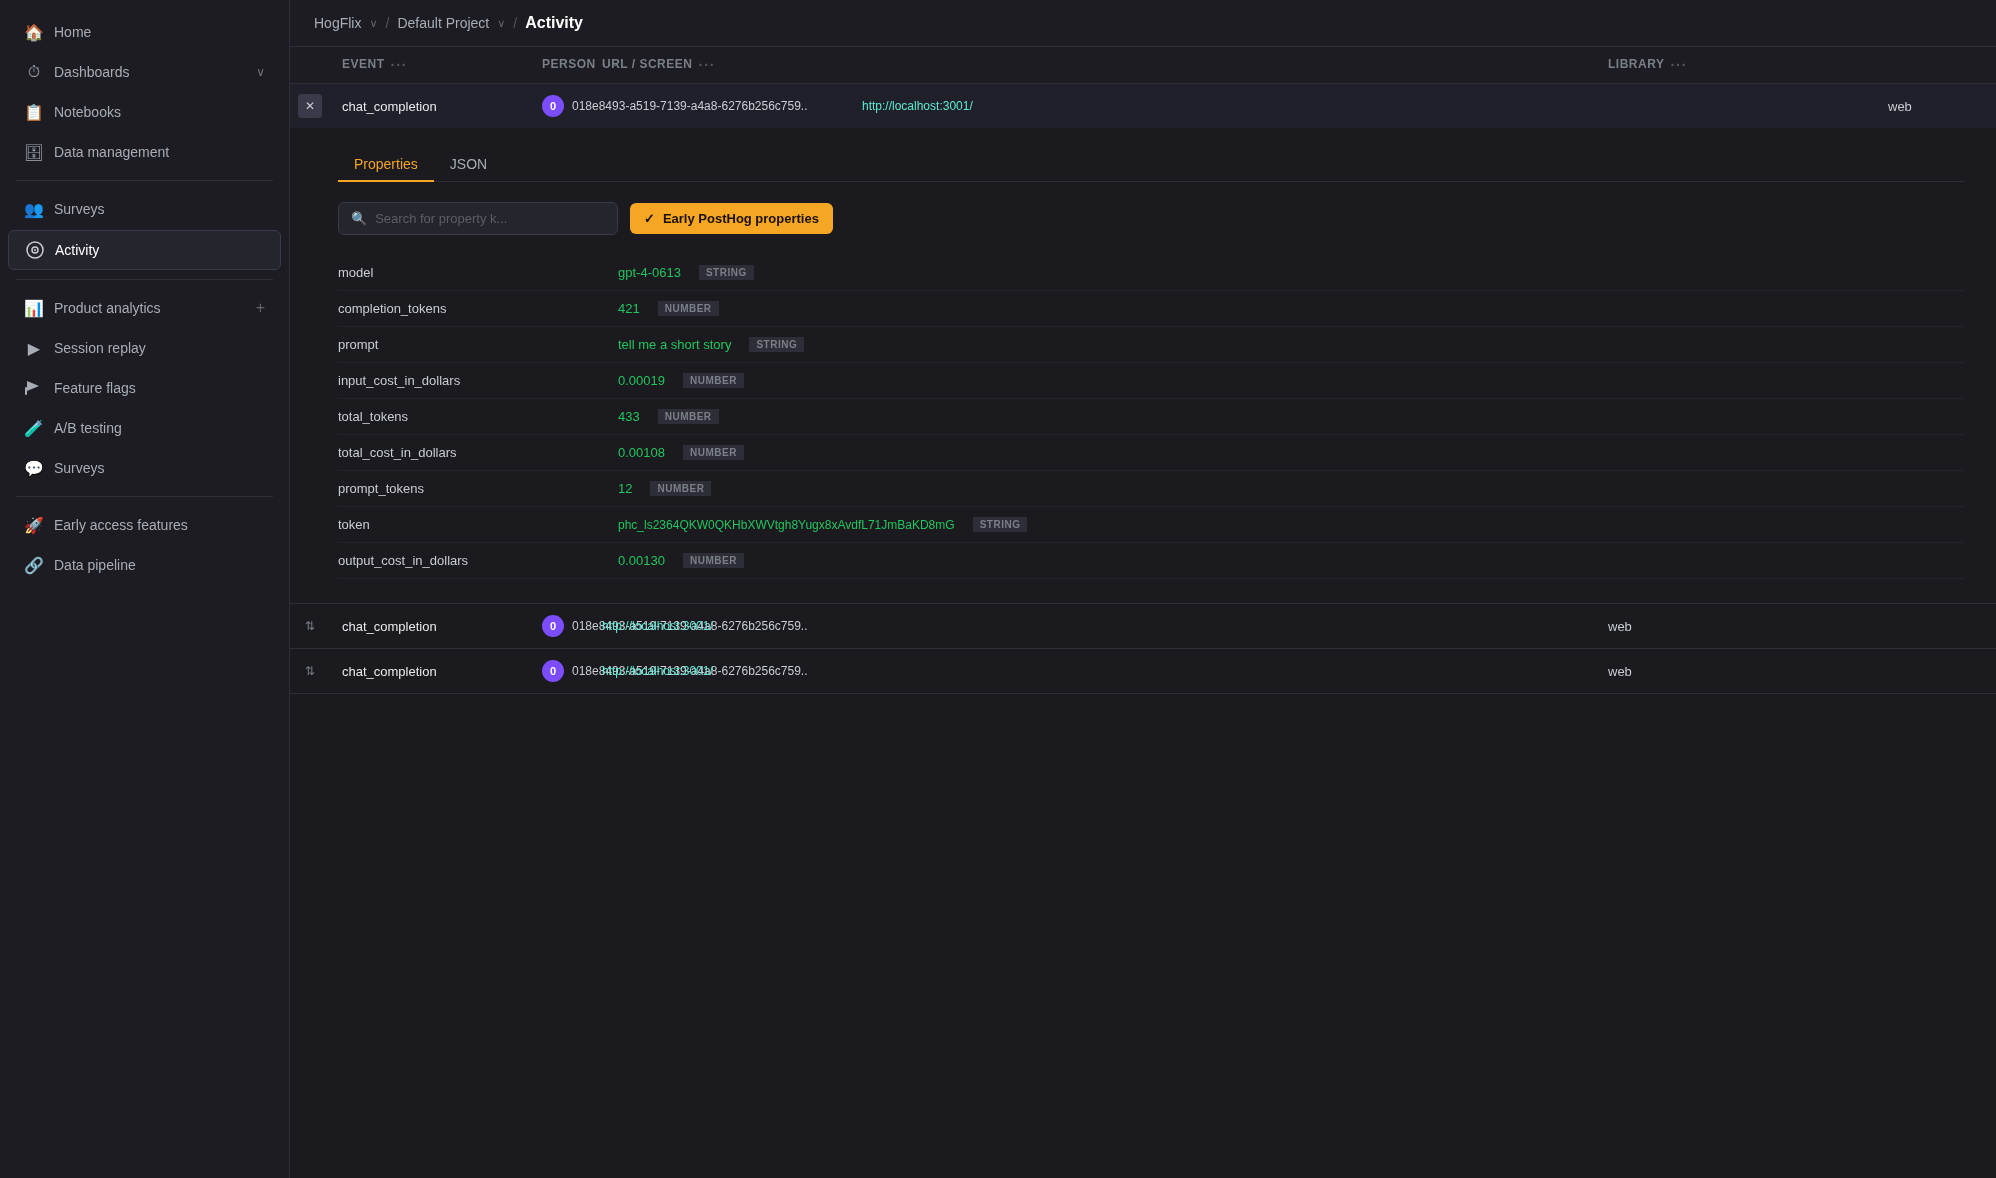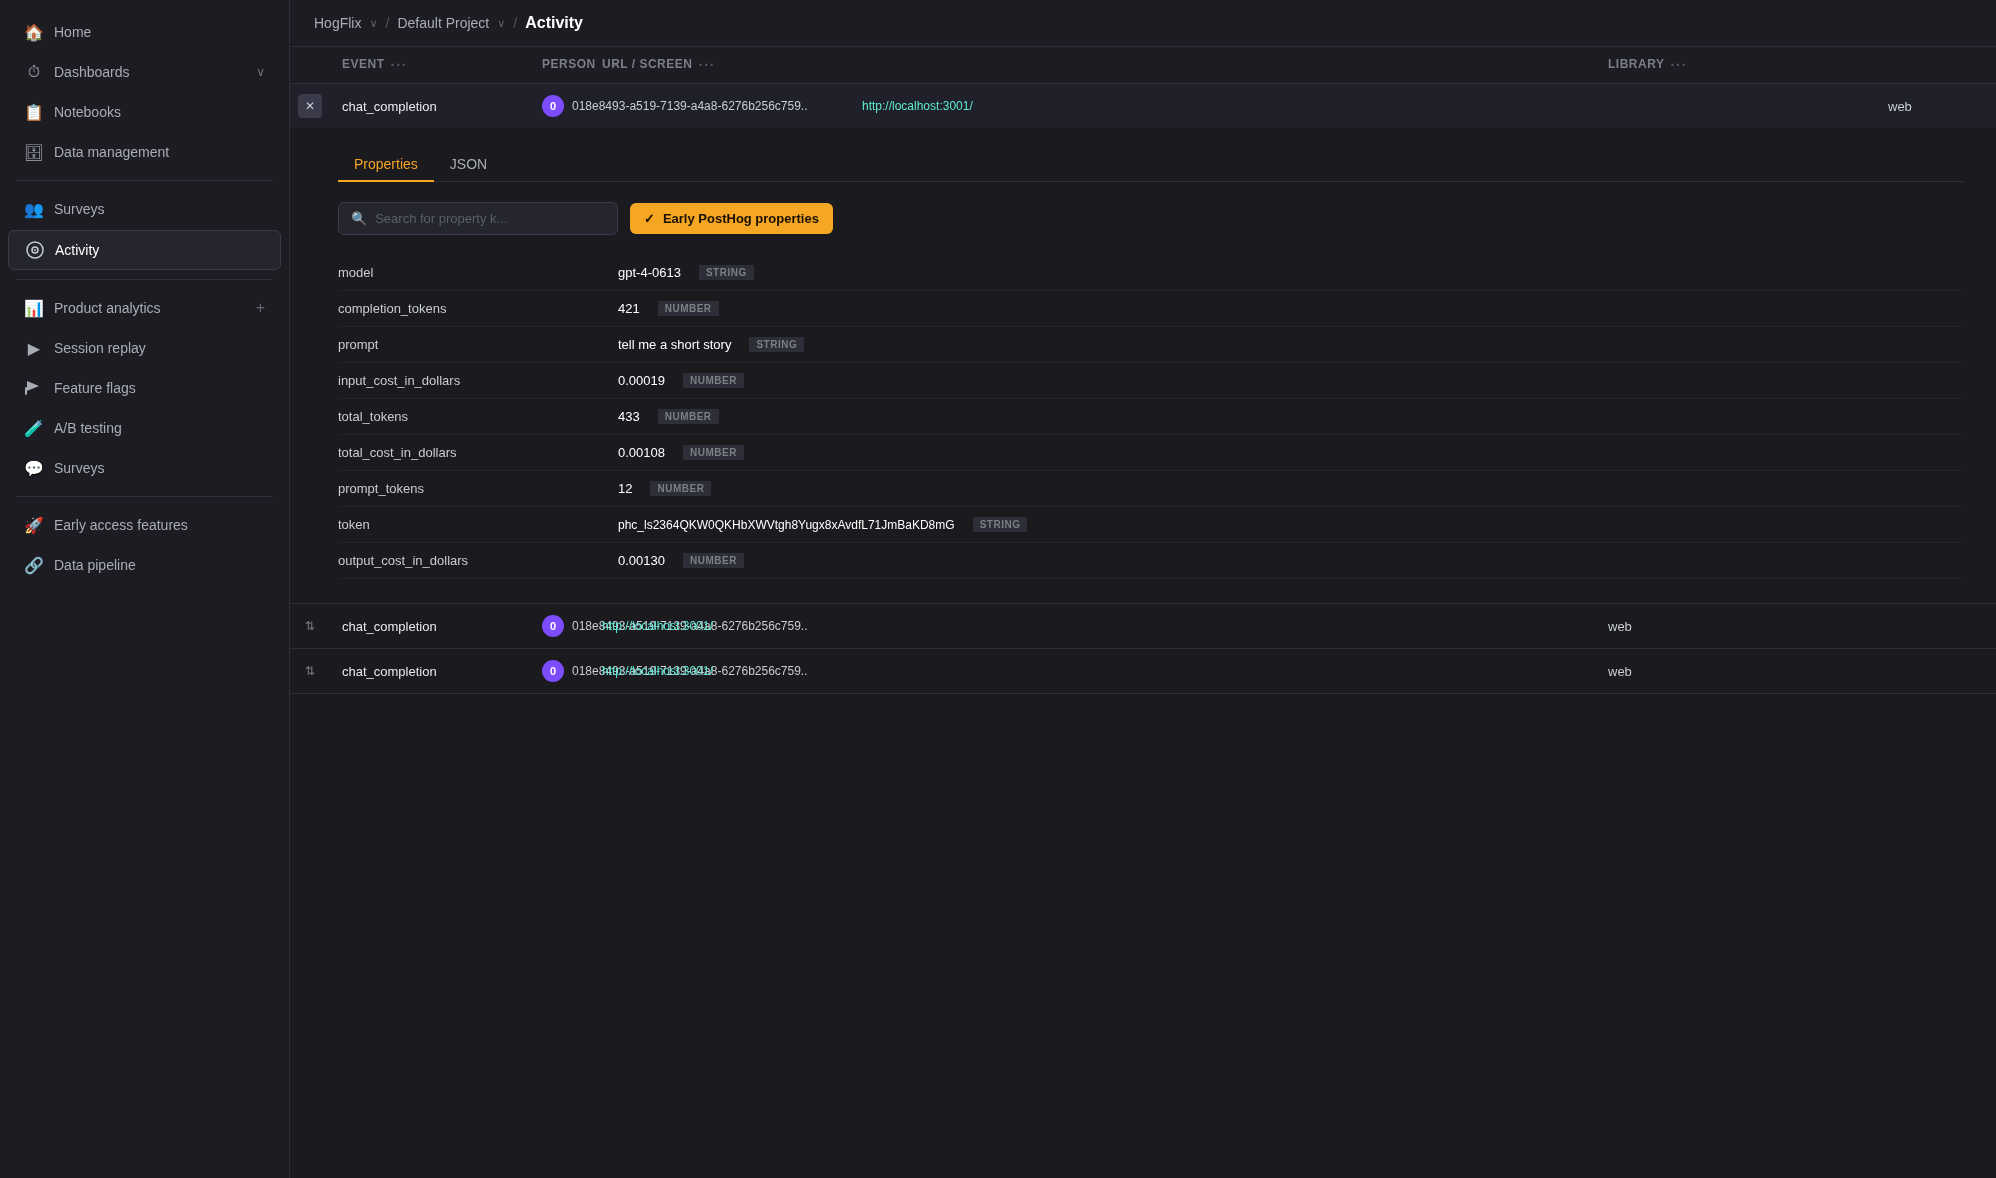--- a/index.html
+++ b/index.html
@@ -330,21 +330,21 @@
 
     .prop-key {
       width: 280px;
       font-size: 13px;
       color: #c9cdd4;
       flex-shrink: 0;
     }
 
     .prop-value {
       font-size: 13px;
-      color: #ffffff;
+      color: #22c55e;
       margin-right: 10px;
     }
 
     .type-badge {
       display: inline-block;
       padding: 2px 7px;
       border-radius: 0;
       font-size: 10px;
       font-weight: 600;
       letter-spacing: 0.5px;

